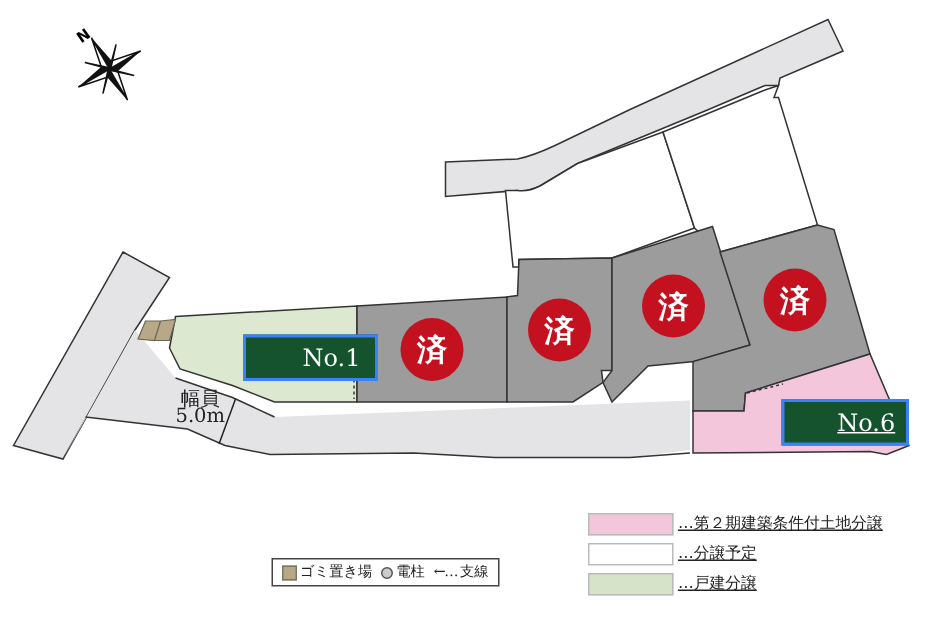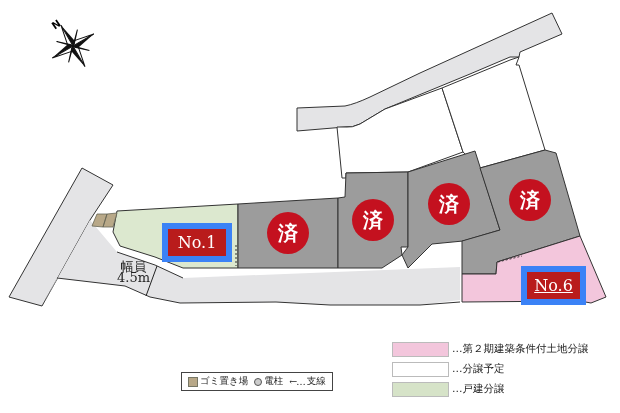--- a/index.html
+++ b/index.html
@@ -1,29 +1,29 @@
 <!DOCTYPE html>
 <html><head>
 <meta charset="utf-8">
 <style>
   html, body { margin: 0; padding: 0; background: #ffffff; }
   body { width: 620px; height: 413px; position: relative; overflow: hidden;
          font-family: "DejaVu Serif", "Liberation Serif", serif; }
   svg { position: absolute; left: 0; top: 0; }
   .legend { position: absolute; left: 392px; top: 339px; font-family: "DejaVu Sans", "Liberation Sans", sans-serif; font-size: 10.5px; color: #222; }
-  .legend-row { display: flex; align-items: center; height: 20px; }
+  .legend-row { display: flex; align-items: center; height: 20px; text-decoration: underline; }
   .swatch { width: 57px; height: 15px; border: 1px solid #bbb; margin-right: 3px; box-sizing: border-box; }
   .keybar { position: absolute; left: 181px; top: 372px; width: 152px; height: 19px; border: 1px solid #444;
             box-sizing: border-box; display: flex; align-items: center; padding-left: 6px; font-size: 9.5px; color: #222;
             font-family: "DejaVu Serif", "Liberation Serif", serif; white-space: nowrap; }
   .keybar .sq { width: 8px; height: 8px; background: #b8a888; border: 1px solid #776; margin-right: 2px; }
   .keybar .pole { width: 6px; height: 6px; border-radius: 50%; border: 1px solid #555; background: #ccc; margin: 0 2px 0 6px; }
   .keybar .wire { margin: 0 2px 0 6px; letter-spacing: -1px; }
-  .lot-label { position: absolute; background: #b91c1c; color: #fff; font-family: "DejaVu Serif", "Liberation Serif", serif;
-               font-size: 16px; display: flex; align-items: center; justify-content: center; border: 6px solid #3b82f6; }
+  .lot-label { position: absolute; background: #14532d; color: #fff; font-family: "DejaVu Serif", "Liberation Serif", serif;
+               font-size: 16px; display: flex; align-items: center; justify-content: center; border: 2px solid #3b82f6; padding-left: 28px; }
   .sold { position: absolute; width: 42px; height: 42px; border-radius: 50%; background: #c4111f; color: #fff;
           font-family: "DejaVu Serif", "Liberation Serif", serif; font-size: 20px; font-weight: bold;
           display: flex; align-items: center; justify-content: center; }
   .width-label { position: absolute; left: 117px; top: 261px; font-size: 13px; line-height: 11px; color: #222; text-align: center;
                  font-family: "DejaVu Serif", "Liberation Serif", serif; }
   .compass-n { position: absolute; left: 52px; top: 19px; font-size: 10px; font-weight: bold; transform: rotate(-35deg);
                font-family: "DejaVu Sans", "Liberation Sans", sans-serif; }
 </style>
 </head>
 <body>
@@ -80,21 +80,21 @@
 
 <div class="lot-label" style="left:162px; top:223px; width:58px; height:27px;">No.1</div>
 <div class="sold" style="left:267px; top:212px;">済</div>
 <div class="sold" style="left:352px; top:199px;">済</div>
 <div class="sold" style="left:428px; top:183px;">済</div>
 <div class="sold" style="left:509px; top:179px;">済</div>
 <div class="lot-label" style="left:521px; top:266px; width:53px; height:27px;text-decoration:underline;">No.6</div>
 
 <div class="width-label">
   <div>幅員</div>
-  <div>4.5m</div>
+  <div>5.0m</div>
 </div>
 
 <div class="legend">
   <div class="legend-row">
     <div class="swatch" style="background:#f3c6dc;"></div>
     <span>…第２期建築条件付土地分譲</span>
   </div>
   <div class="legend-row">
     <div class="swatch" style="background:#ffffff;"></div>
     <span>…分譲予定</span>

